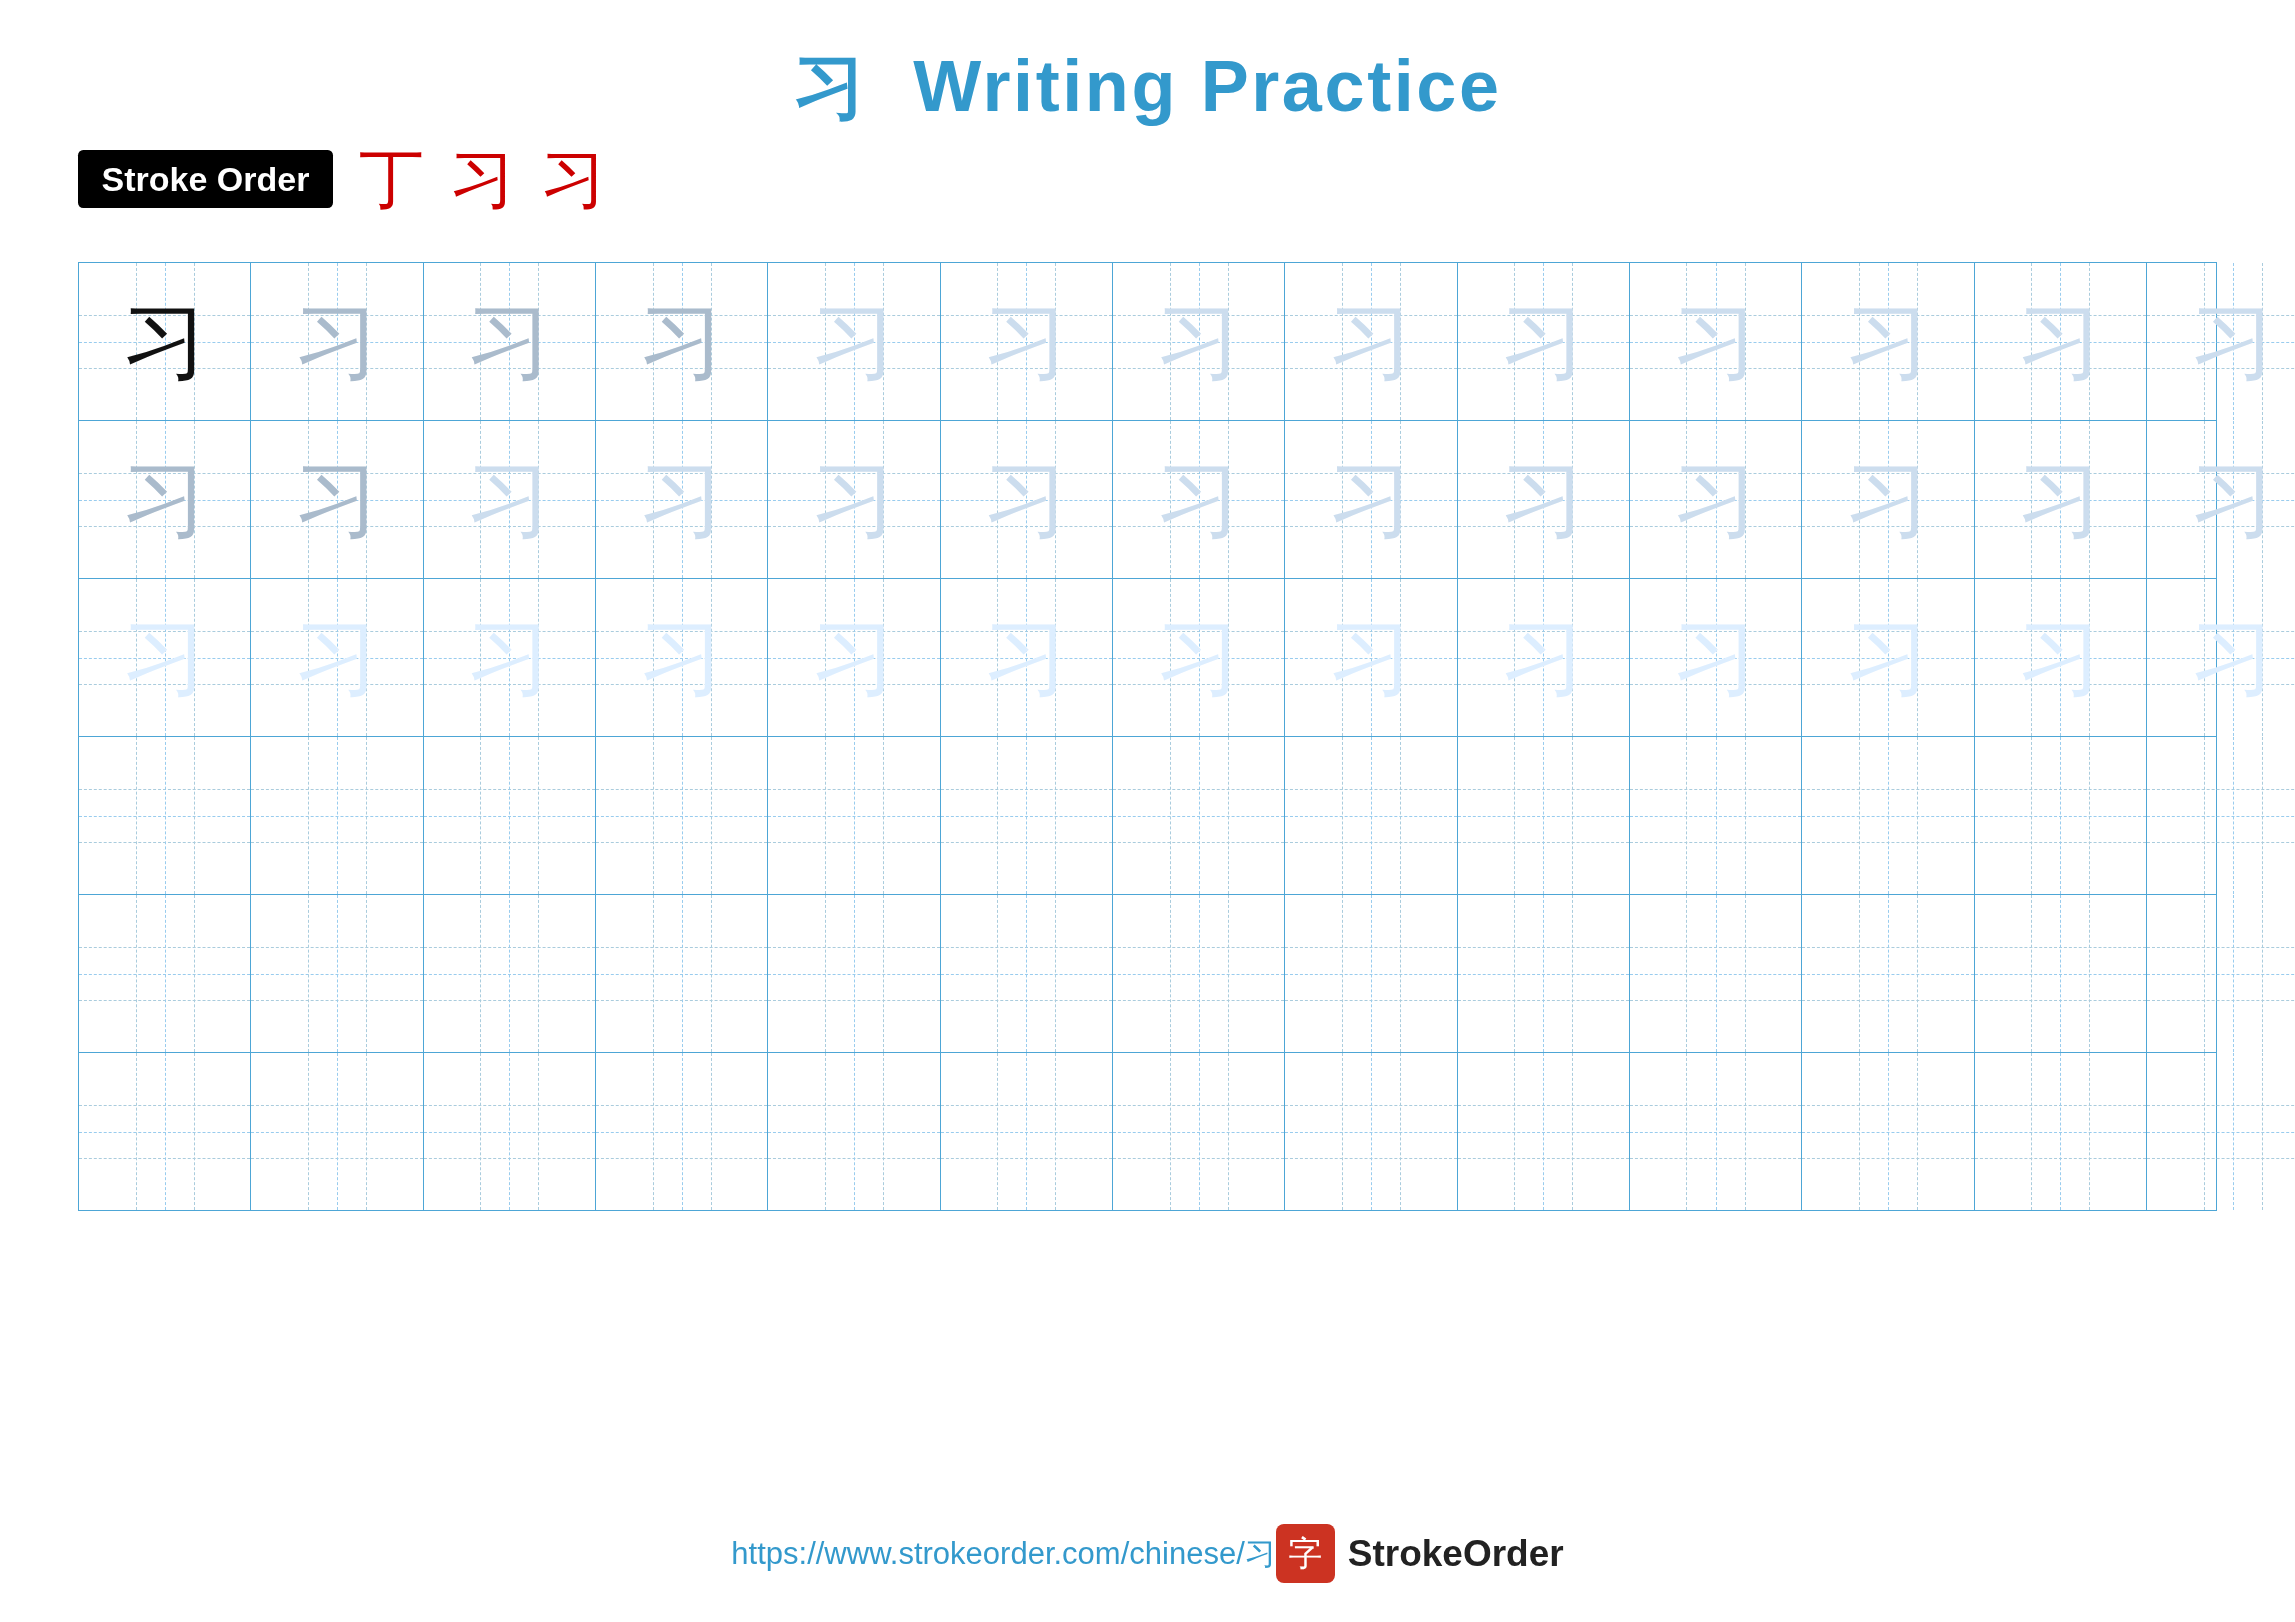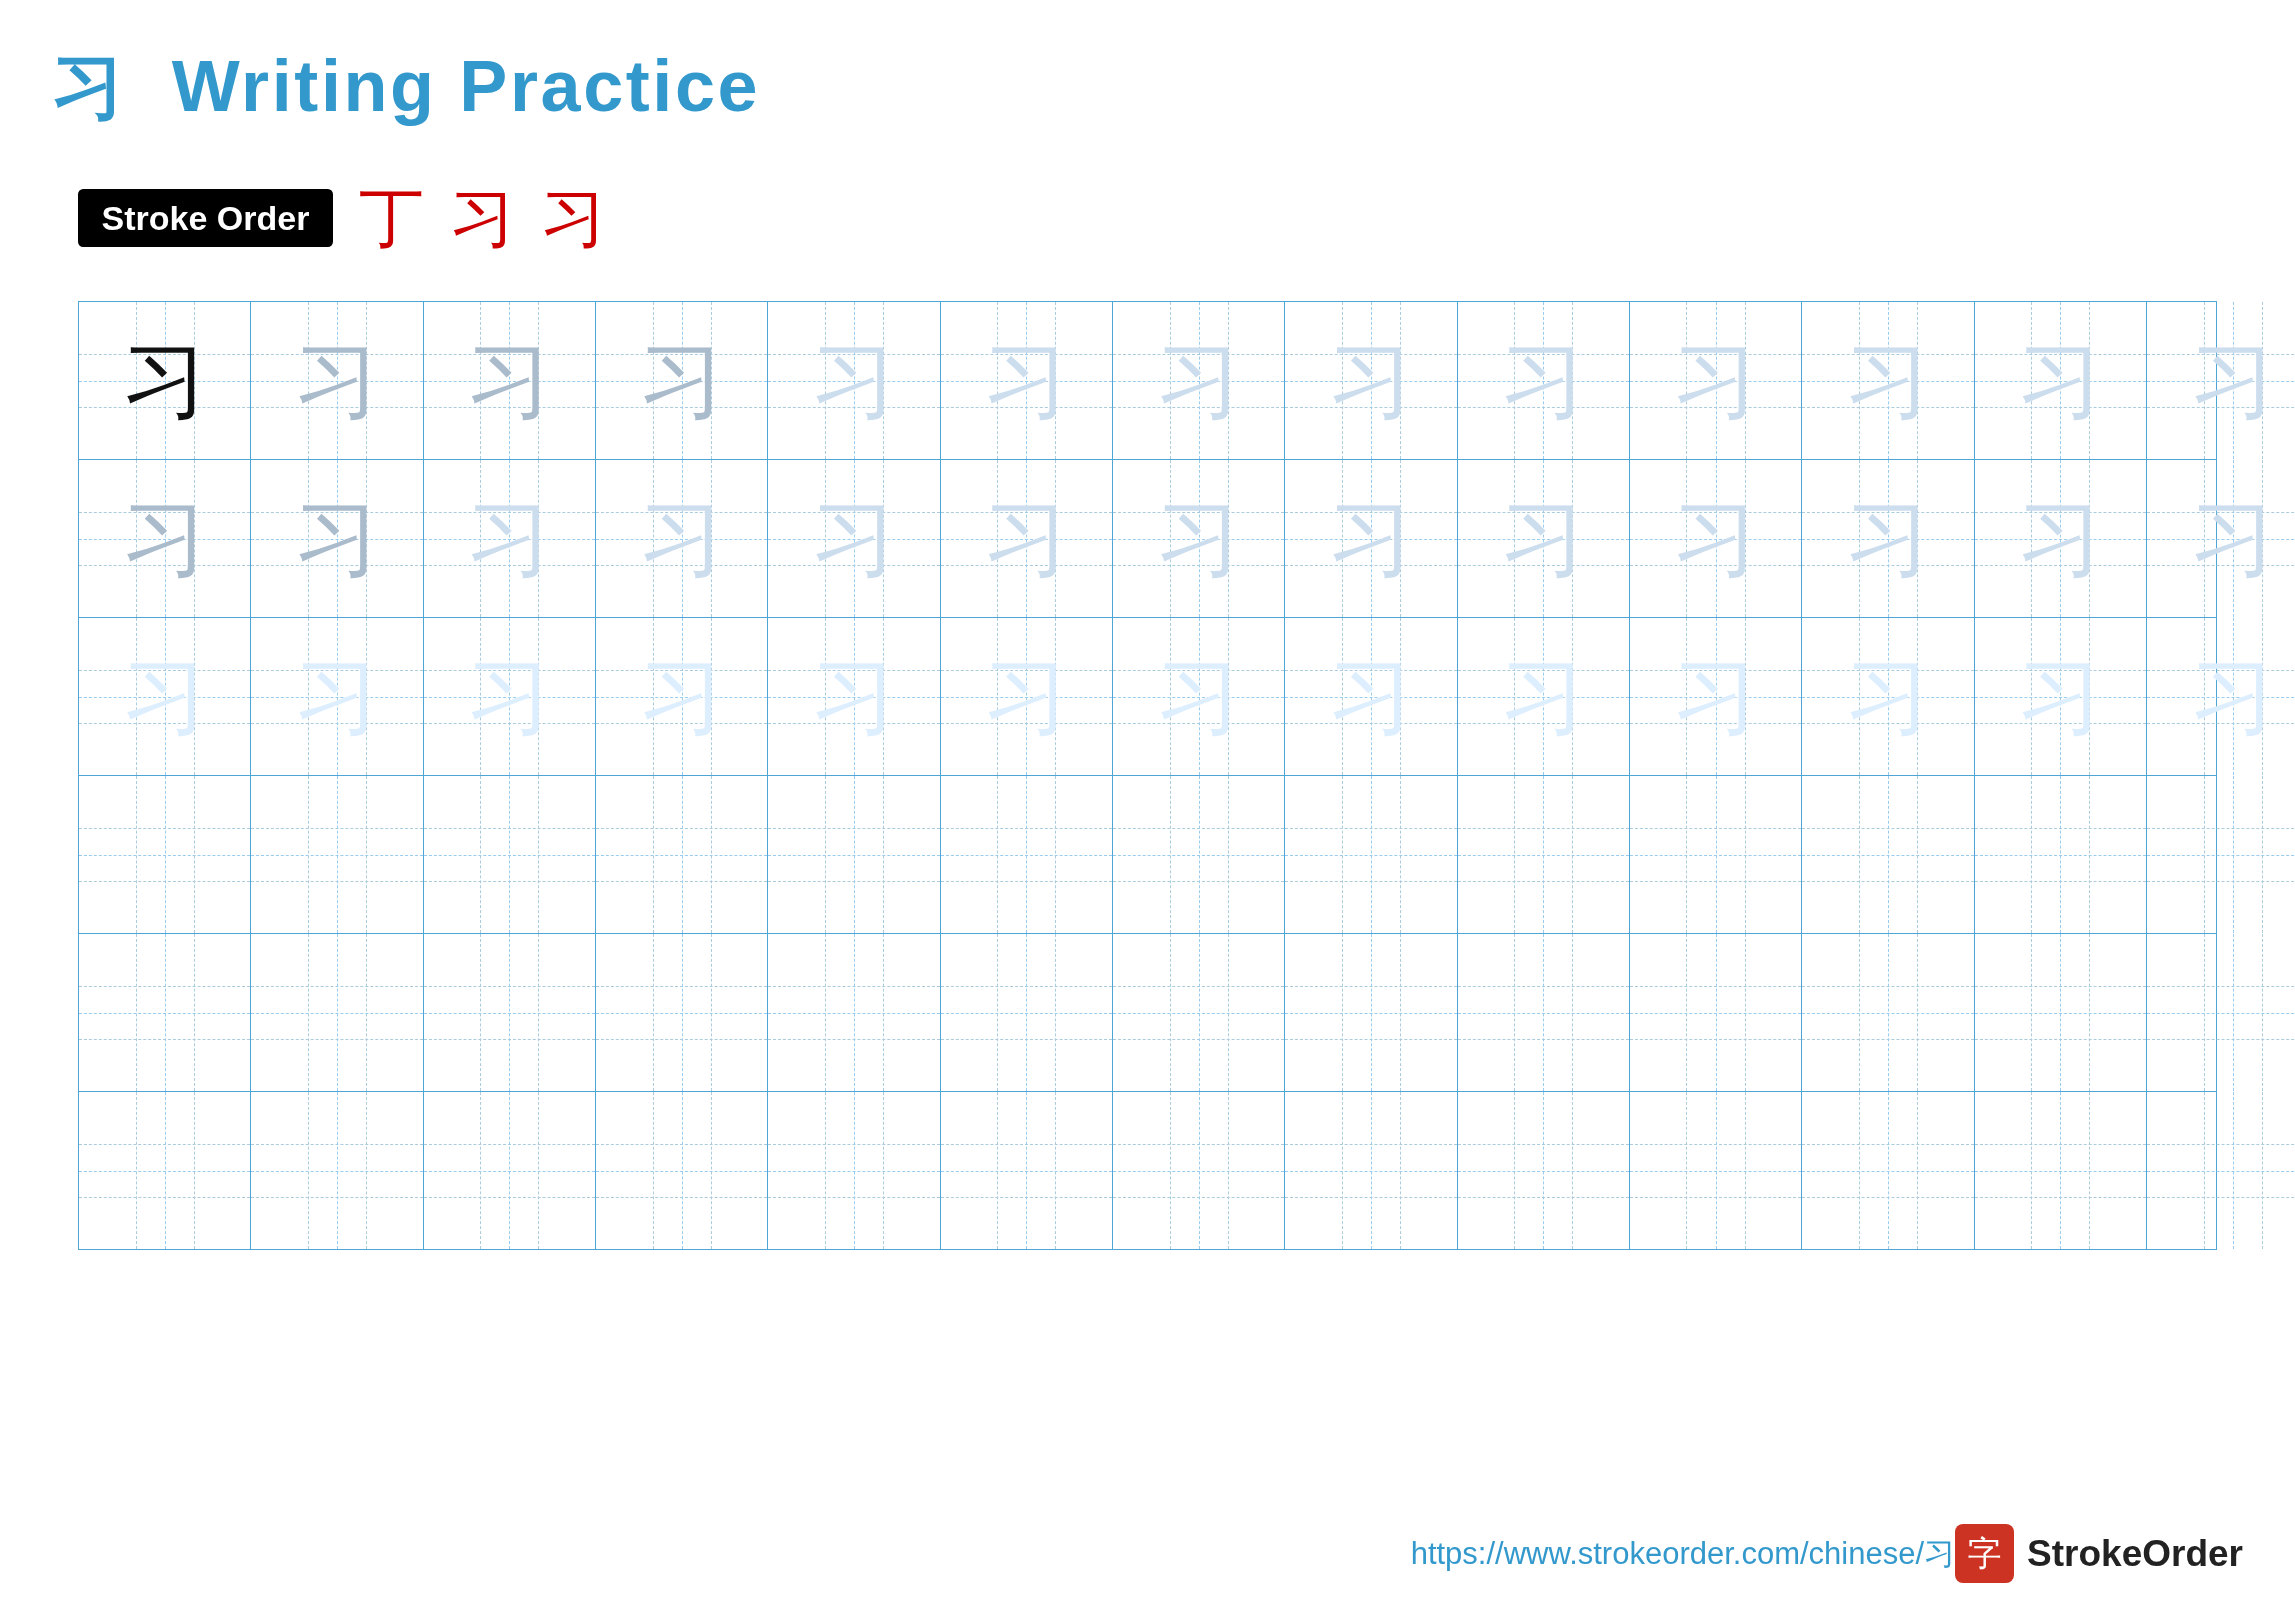--- a/index.html
+++ b/index.html
@@ -7,22 +7,21 @@
     body {
       background: #ffffff;
       font-family: Arial, sans-serif;
       width: 2295px;
       min-height: 1622px;
       position: relative;
       padding: 39px 52px;
     }
 
     .header {
-      text-align: left;
-      margin-bottom: 39px;
+      text-align: center;
     }
 
     .header h1 {
       font-size: 72px;
       color: #3399cc;
       font-weight: 600;
       letter-spacing: 2.6px;
     }
 
     .header h1 .char {
@@ -136,21 +135,21 @@
       color: #ddeeff;
     }
 
     
     .footer {
       position: absolute;
       bottom: 39px;
       left: 52px;
       right: 52px;
       display: flex;
-      justify-content: flex-end;
+      justify-content: center;
       align-items: center;
     }
 
     .footer-url {
       font-size: 31px;
       color: #3399cc;
     }
 
     .footer-brand {
       display: flex;

